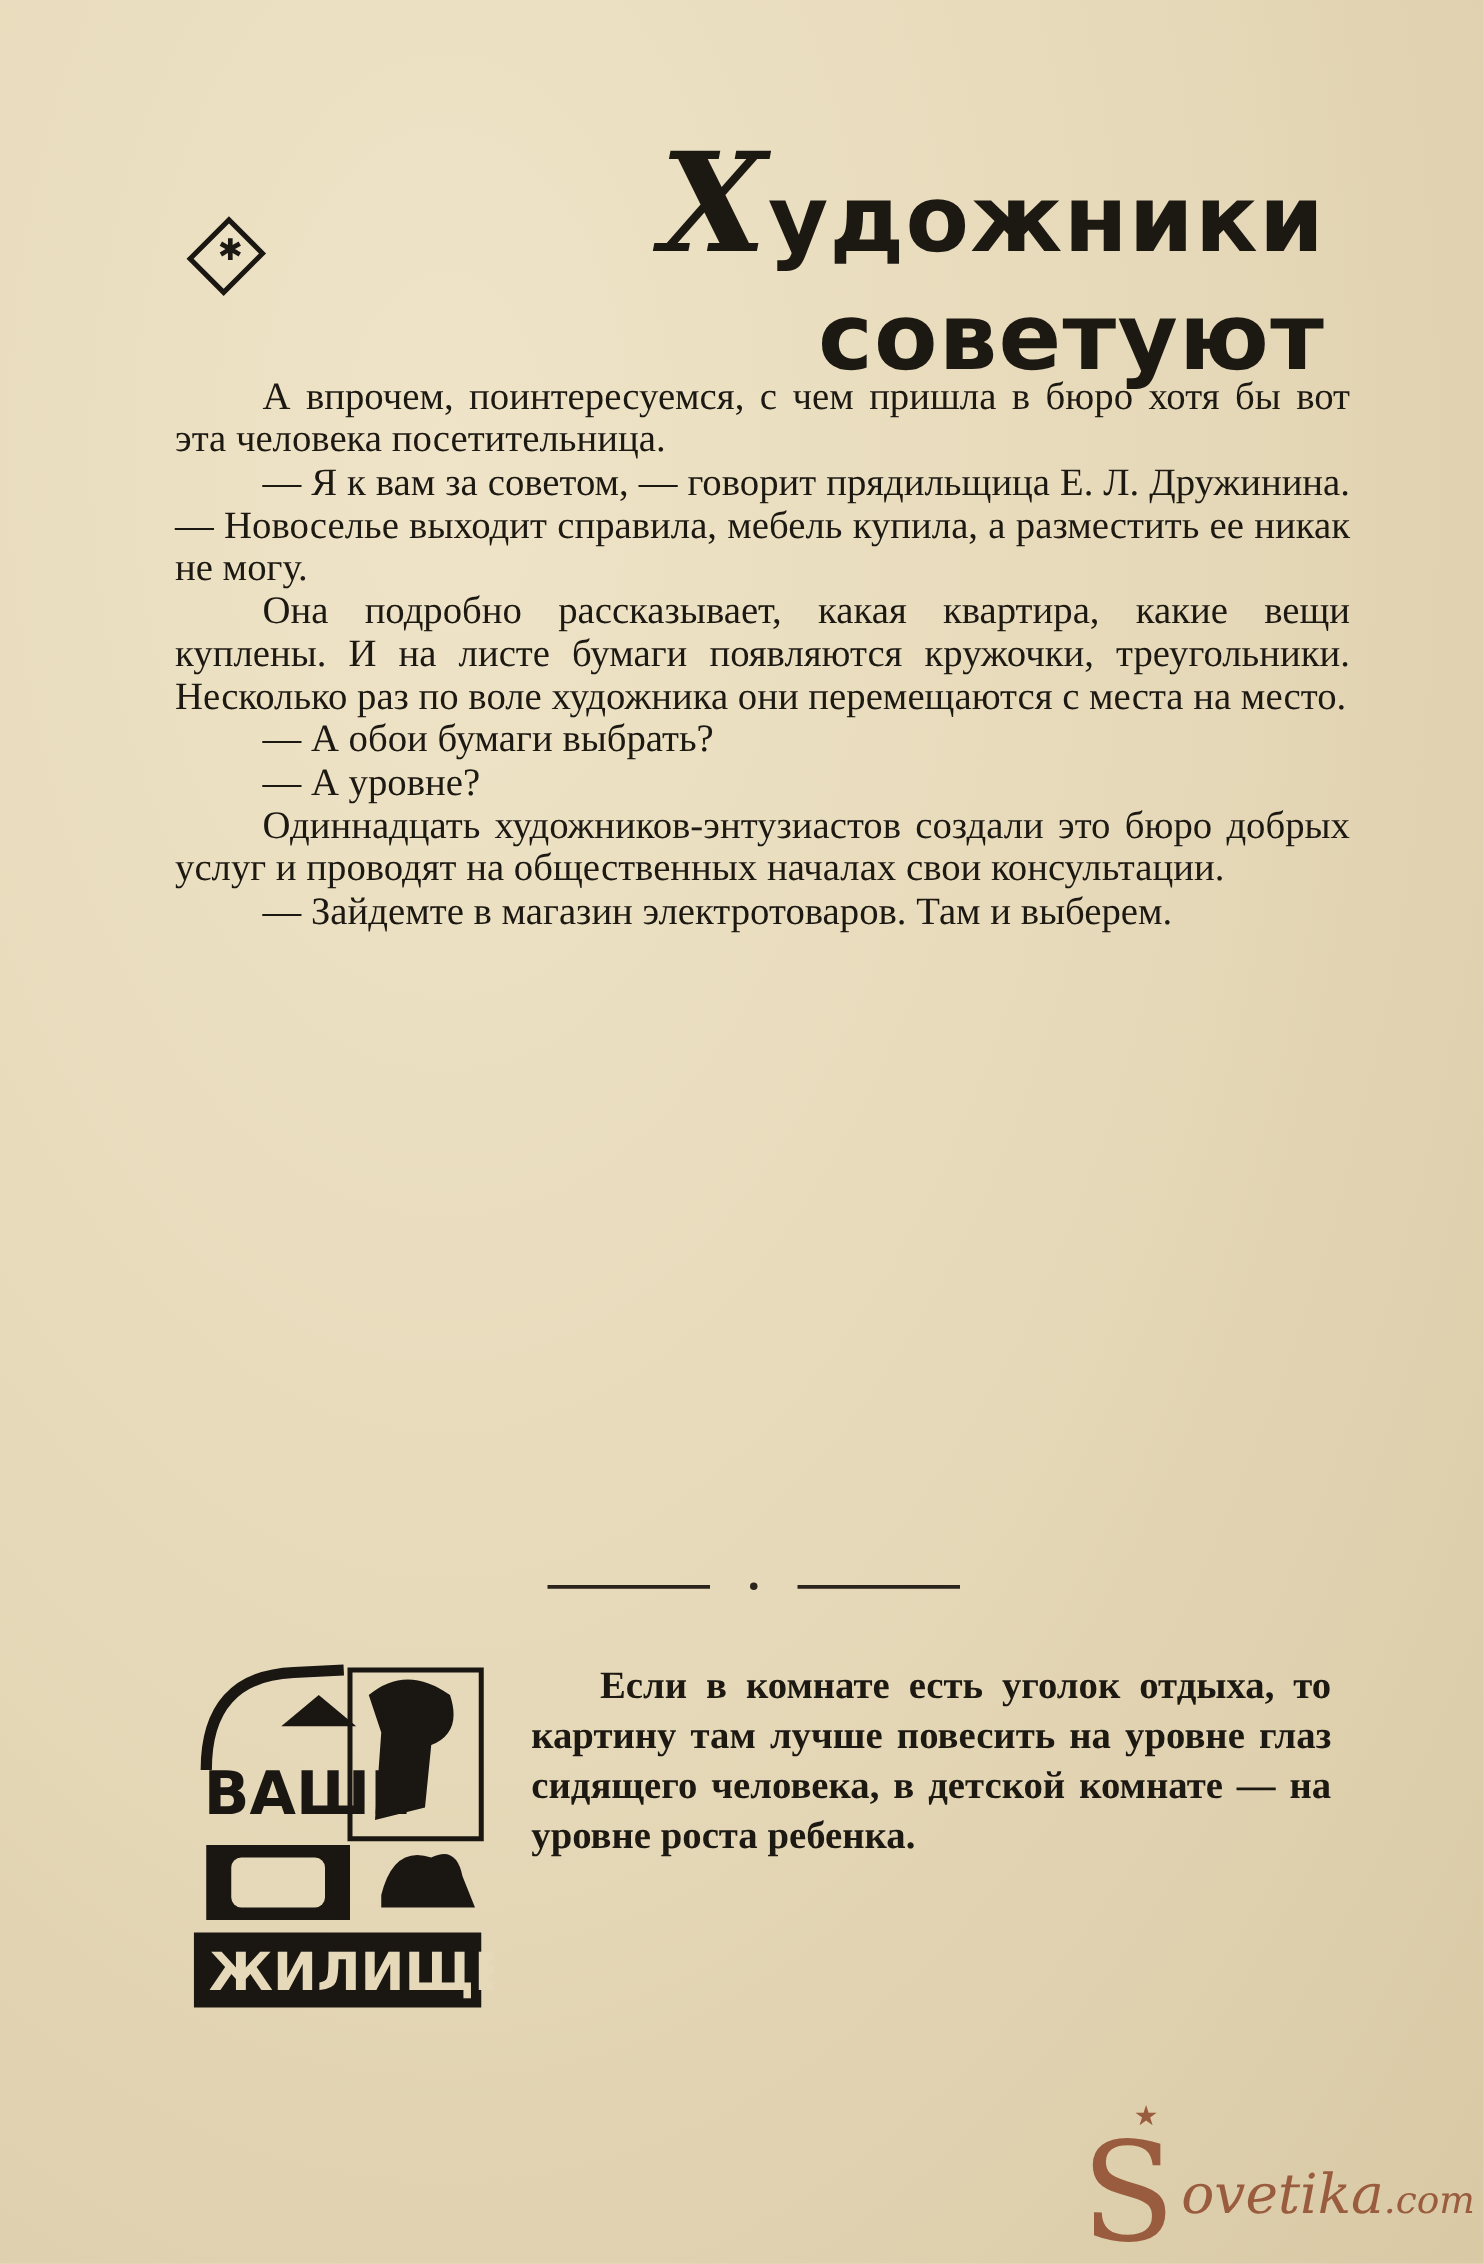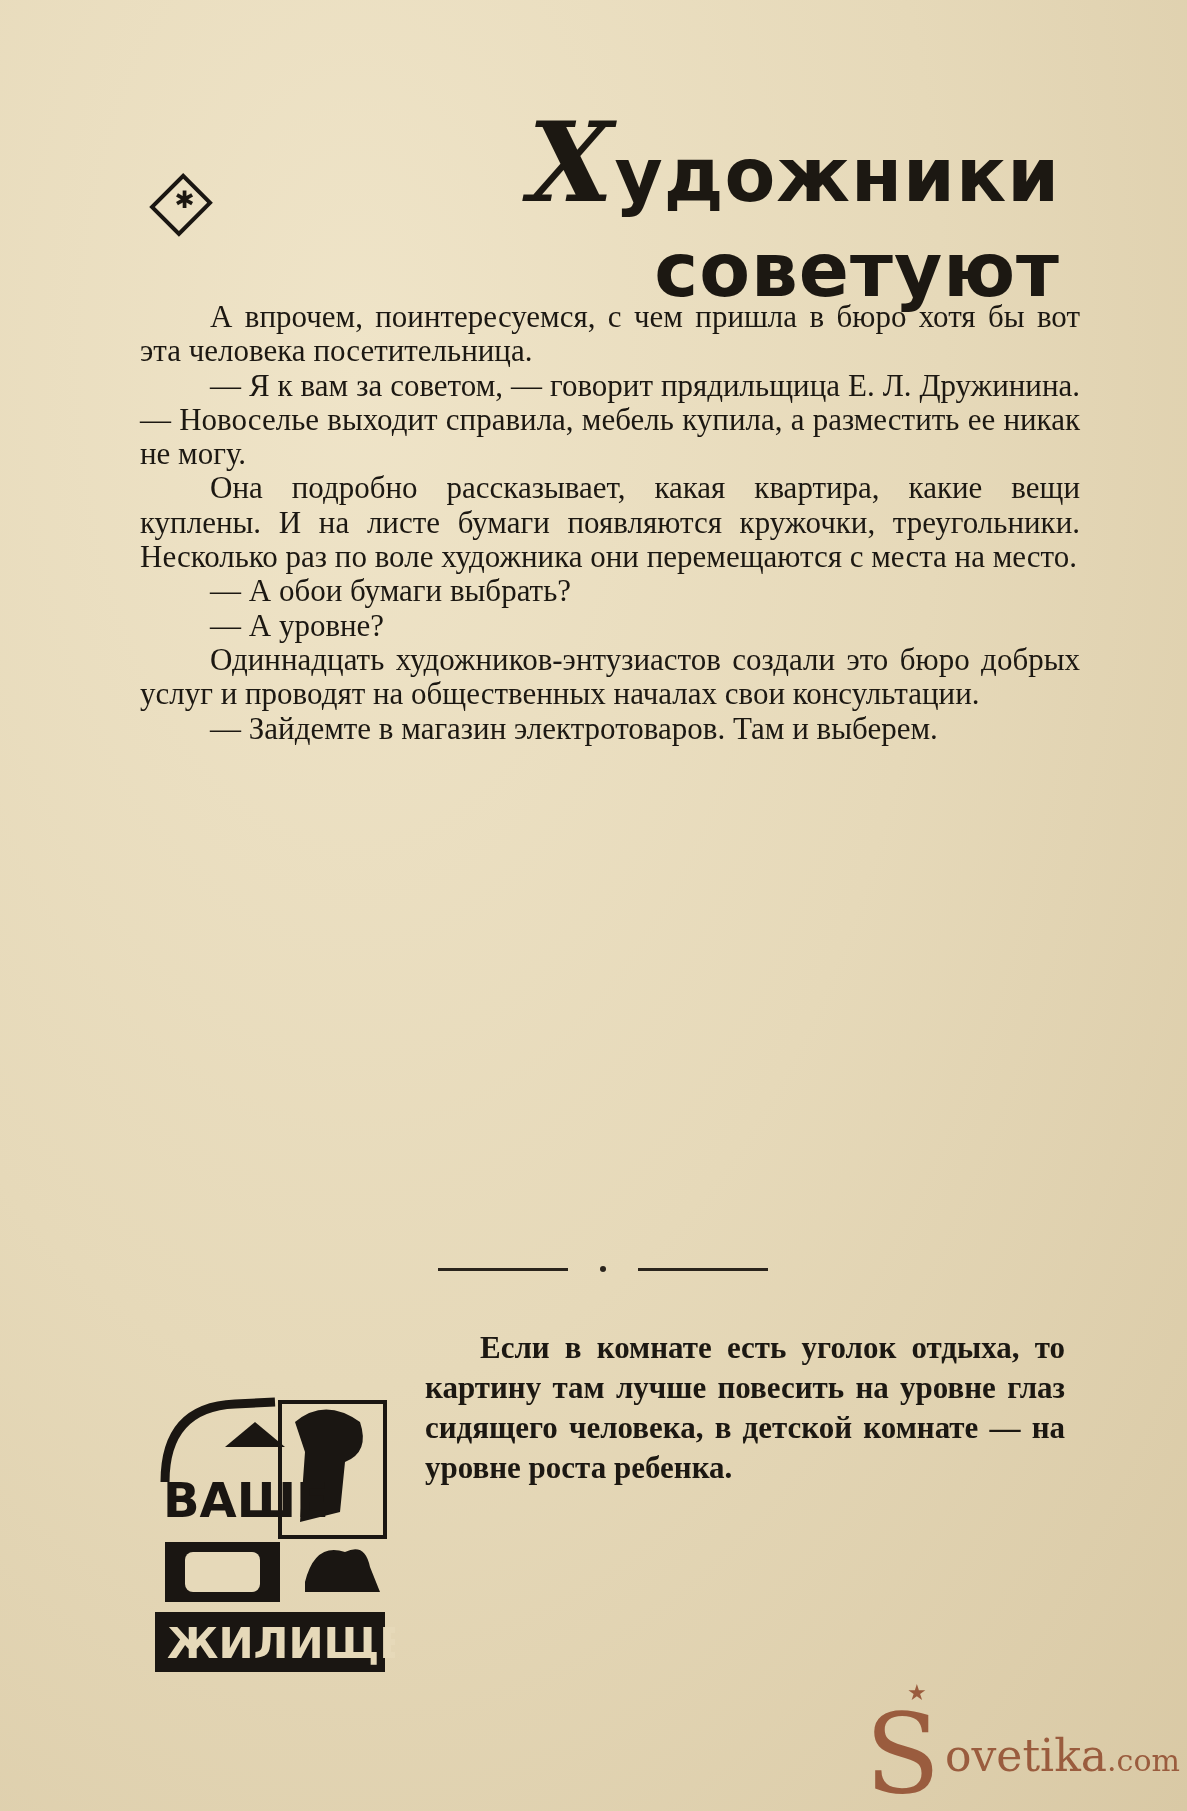--- a/index.html
+++ b/index.html
@@ -10,26 +10,26 @@
   .title-wrap{position:absolute;left:160px;top:150px;width:900px;height:110px;display:flex;align-items:center;text-align:right;}
   .orn{width:40px;height:40px;transform:rotate(45deg);border:4px solid #1a1612;margin-right:30px;position:relative;}
   .orn:after{content:"✱";position:absolute;left:6px;top:0;font-size:24px;transform:rotate(-45deg);}
   .title{font-family:"DejaVu Sans",sans-serif;font-weight:bold;font-size:74px;letter-spacing:1px;}
   .title .big{font-family:"DejaVu Serif",serif;font-style:italic;font-size:110px;}
   .body-text{position:absolute;left:140px;top:300px;width:940px;font-size:31px;line-height:34.3px;text-align:justify;}
   .body-text p{margin:0;text-indent:70px;}
   .sep{position:absolute;left:438px;top:1264px;width:330px;height:10px;display:flex;align-items:center;justify-content:space-between;}
   .sep .ln{width:130px;height:3px;background:#2a241c;}
   .sep .dt{width:6px;height:6px;border-radius:50%;background:#2a241c;}
-  .logo{position:absolute;left:155px;top:1392px;width:240px;height:285px;}
+  .logo{position:absolute;left:155px;top:1326px;width:240px;height:285px;}
   .tip{position:absolute;left:425px;top:1328px;width:640px;font-size:31px;line-height:40px;font-weight:bold;text-align:justify;}
   .tip p{margin:0;text-indent:55px;}
   .wm{position:absolute;left:845px;top:1660px;width:340px;height:140px;color:#9a5c3e;}
   .wm .s{position:absolute;left:20px;top:30px;font-size:110px;font-family:"DejaVu Serif",serif;}
-  .wm .t{position:absolute;left:100px;top:70px;font-size:44px;font-family:"DejaVu Serif",serif;}
+  .wm .t{position:absolute;left:100px;top:70px;font-size:44px;font-style:italic;font-family:"DejaVu Serif",serif;}
   .wm .t small{font-size:30px;}
   .wm .star{position:absolute;left:62px;top:20px;font-size:22px;}
 </style>
 </head>
 <body>
 
 <div class="page">
 
   <div class="title-wrap">
     <div class="orn"></div>

